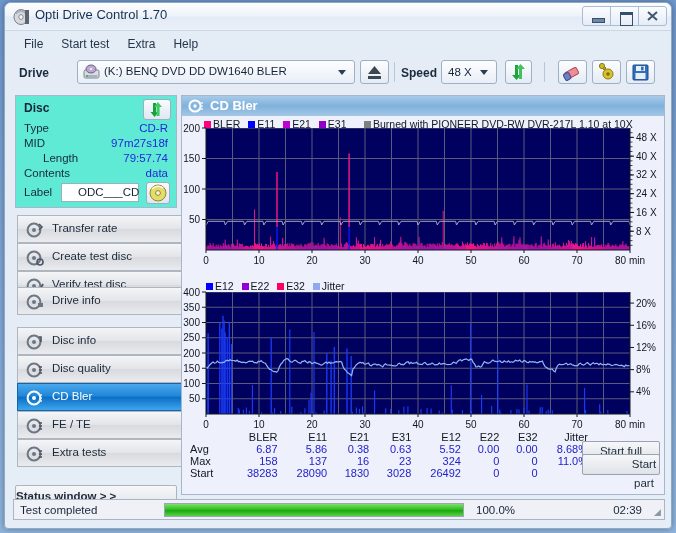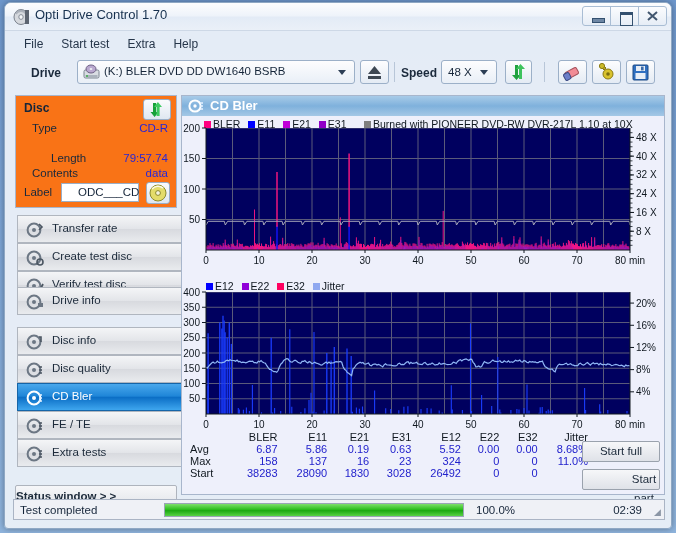--- a/index.html
+++ b/index.html
@@ -65,21 +65,21 @@
     position:absolute; left:10px; top:30px; width:648px; height:22px;
     display:flex; align-items:center; gap:0;
   }
   .menuitem {
     font-size:12px; color:#26364a; padding:2px 9px; cursor:default;
   }
 
   
   .driverow { position:absolute; left:10px; top:56px; width:650px; height:30px; }
   .lbl-bold { font-size:12px; font-weight:bold; color:#1b2a3c; }
-  .drive-label { position:absolute; left:16px; top:7px; }
+  .drive-label { position:absolute; left:4px; top:7px; }
   .drive-select {
     position:absolute; left:62px; top:1px; width:278px; height:24px;
     background: linear-gradient(180deg,#fdfdfe,#e9eff7);
     border:1px solid #9cb0c8; border-radius:3px;
     font-size:11.5px; color:#15263a;
   }
   .drive-disc-icon { position:absolute; left:5px; top:3px; width:17px; height:16px; }
   .drive-text { position:absolute; left:26px; top:4px; font-size:11.5px; color:#16263a; white-space:nowrap;}
   .cmb-arrow {
     position:absolute; right:8px; top:9px; width:0;height:0;
@@ -106,30 +106,30 @@
   .tool-btn {
     position:absolute; top:1px; width:29px; height:24px;
     background:linear-gradient(180deg,#fdfdfe,#e4ebf4);
     border:1px solid #9cb0c8; border-radius:3px;
   }
 
   
   .leftpanel { position:absolute; left:10px; top:92px; width:162px; height:400px; }
   .disc-box {
     position:absolute; left:0; top:0; width:162px; height:113px;
-    background:#f97316; border:1px solid #a8b6cc;
+    background:#5eead4; border:1px solid #a8b6cc;
   }
   .disc-hdr { position:absolute; left:8px; top:5px; font-size:12px; font-weight:bold; color:#16263a;}
   .disc-refresh {
     position:absolute; right:5px; top:3px; width:28px; height:21px;
     background:linear-gradient(180deg,#fafbfd,#dfe7f1);
     border:1px solid #9aaec6; border-radius:3px;
   }
   .info-row { position:absolute; left:8px; width:146px; font-size:11.5px; }
-  .info-key { color:#18293d;margin-left:8px; }
+  .info-key { color:#18293d; }
   .info-val { position:absolute; right:2px; color:#2626d8; }
   .label-row { position:absolute; left:8px; top:87px; width:148px; height:20px;}
   .label-key { position:absolute; left:0; top:3px; font-size:11.5px; color:#18293d;}
   .label-input {
     position:absolute; left:37px; top:0; width:78px; height:19px;
     background:#fff; border:1px solid #9aaec6;
     font-size:11.5px; color:#16263a; padding-left:16px; line-height:17px;
   }
   .label-burn {
     position:absolute; left:122px; top:-1px; width:24px; height:22px;
@@ -246,21 +246,21 @@
     <div class="drive-select">
       <span class="drive-disc-icon">
         <svg width="17" height="16" viewBox="0 0 17 16">
           <rect x="1" y="6" width="15" height="8" rx="1.5" fill="#d9dde3" stroke="#7b8490"></rect>
           <rect x="2.5" y="11" width="12" height="2" fill="#aab2bd"></rect>
           <circle cx="4" cy="12" r="1" fill="#3fae4a"></circle>
           <ellipse cx="8" cy="5" rx="5" ry="4" fill="#b9a8cf" stroke="#6f6186"></ellipse>
           <ellipse cx="8" cy="5" rx="1.4" ry="1.1" fill="#eceef2"></ellipse>
         </svg>
       </span>
-      <span class="drive-text">(K:)  BLER DVD DD DW1640 BSRB</span>
+      <span class="drive-text">(K:)  BENQ DVD DD DW1640 BLER</span>
       <span class="cmb-arrow"></span>
     </div>
 
     <div class="eject-btn">
       <span>
         <svg width="27" height="22" viewBox="0 0 27 22">
           <path d="M13.5 5 L20 13 L7 13 Z" fill="#3d4752"></path>
           <rect x="7" y="15" width="13" height="3" fill="#3d4752"></rect>
         </svg>
       </span>
@@ -319,20 +319,24 @@
           <svg width="26" height="19" viewBox="0 0 26 19">
             <path d="M9 3 L9 12 L6.5 12 L10.6 17 L14.6 12 L12 12 L12 3 Z" fill="#16a13a"></path>
             <path d="M15.6 16 L15.6 7 L18 7 L13.9 2 L10 7 L12.6 7 L12.6 16 Z" fill="#3ecb62"></path>
           </svg>
         </span>
       </div>
 
       <div class="info-row" style="top:26px;">
         <span class="info-key">Type</span>
         <span class="info-val">CD-R</span>
+      </div>
+      <div class="info-row" style="top:41px;">
+        <span class="info-key">MID</span>
+        <span class="info-val">97m27s18f</span>
       </div>
       <div class="info-row" style="top:56px;padding-left:19px;">
         <span class="info-key">Length</span>
         <span class="info-val">79:57.74</span>
       </div>
       <div class="info-row" style="top:71px;">
         <span class="info-key">Contents</span>
         <span class="info-val">data</span>
       </div>
 
@@ -1605,21 +1609,21 @@
         <th>E31</th>
         <th>E12</th>
         <th>E22</th>
         <th>E32</th>
         <th>Jitter</th>
       </tr>
       <tr>
         <td class="rowlbl">Avg</td>
         <td>6.87</td>
         <td>5.86</td>
-        <td>0.19</td>
+        <td>0.38</td>
         <td>0.63</td>
         <td>5.52</td>
         <td>0.00</td>
         <td>0.00</td>
         <td>8.68%</td>
       </tr>
       <tr>
         <td class="rowlbl">Max</td>
         <td>158</td>
         <td>137</td>
@@ -1638,21 +1642,21 @@
         <td>3028</td>
         <td>26492</td>
         <td>0</td>
         <td>0</td>
         <td></td>
       </tr>
     </tbody>
         </table>
 
     <div class="startbtn" style="left:400px; top:345px;">Start full</div>
-    <div class="startbtn" style="left:400px; top:373px;padding-left:46px;">Start part</div>
+    <div class="startbtn" style="left:400px; top:358px;padding-left:46px;">Start part</div>
   </div>
 
   <div class="statusbar">
     <span class="sb-cell sb-status">Test completed</span>
     <div class="sb-prog">
       <div class="sb-prog-fill" id="progfill" style="width: 100%;"></div>
     </div>
     <span class="sb-cell sb-pct">100.0%</span>
     <span class="sb-cell sb-time">02:39</span>
     <span class="sb-grip">◢</span>

